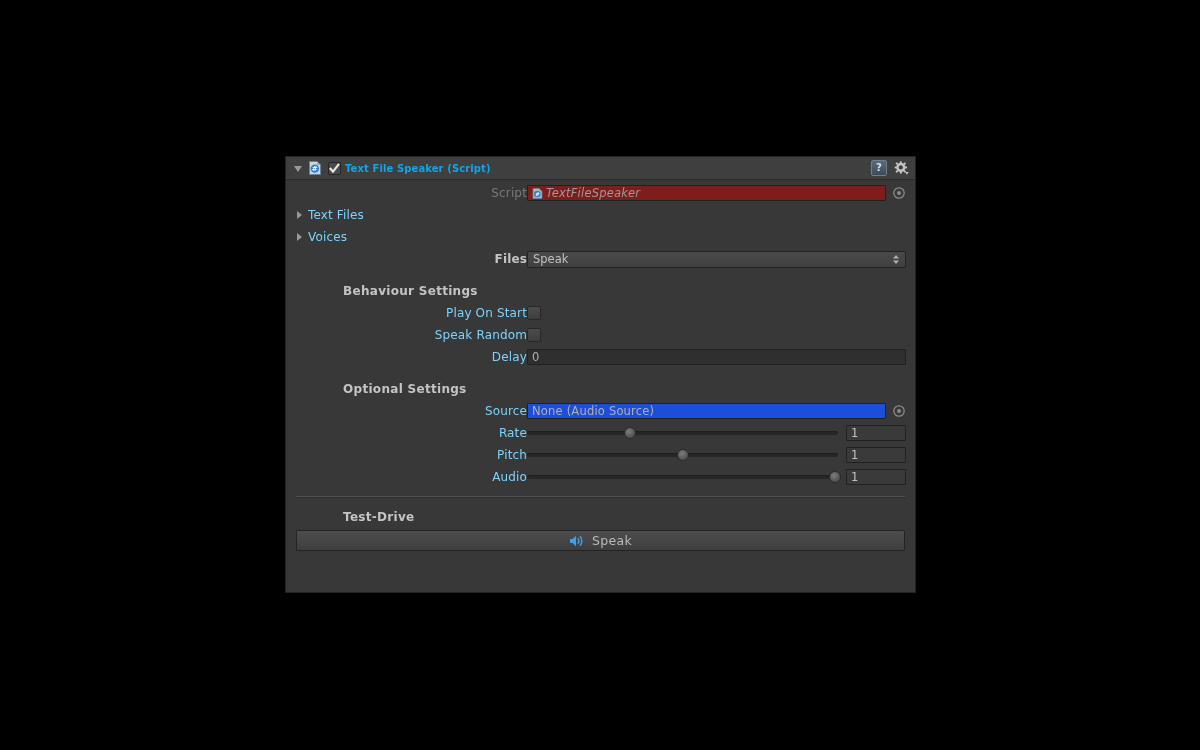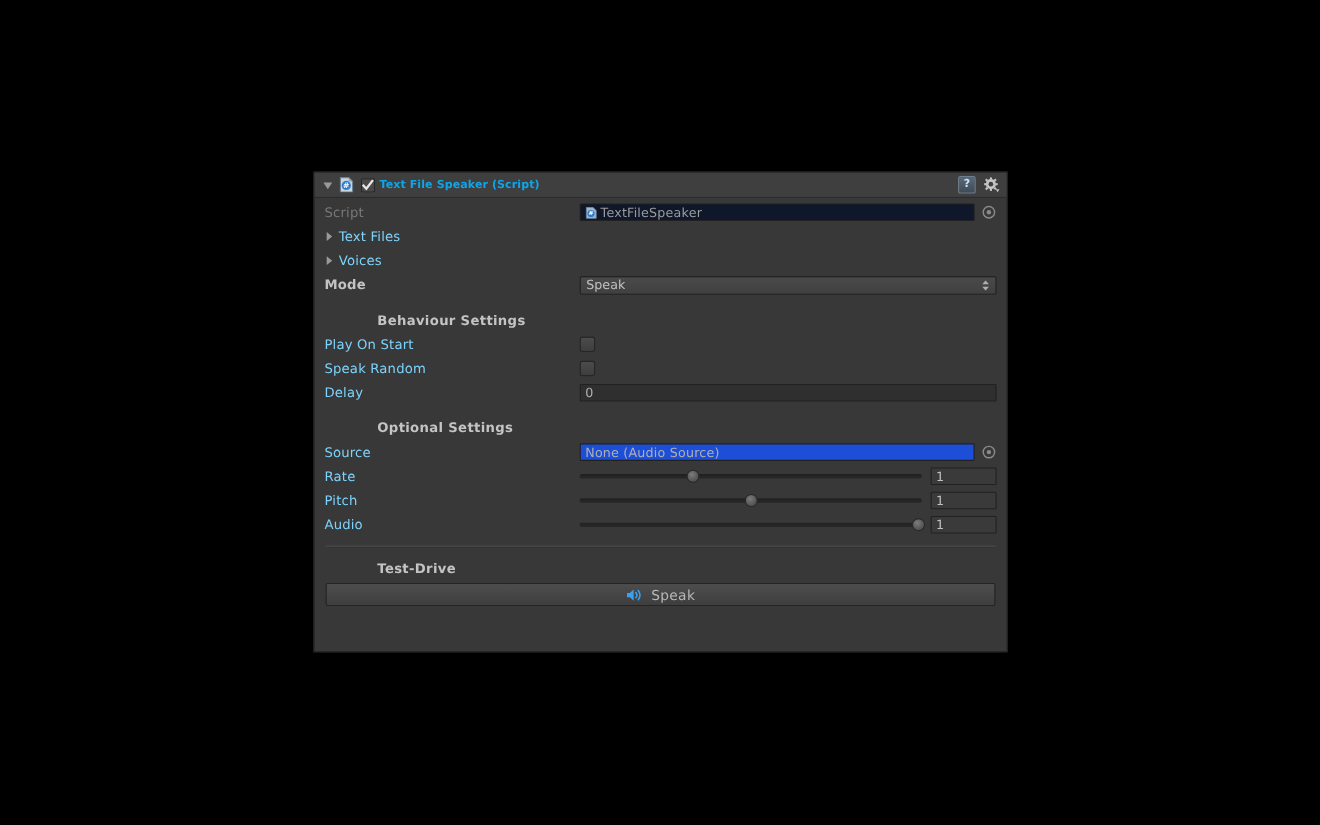--- a/index.html
+++ b/index.html
@@ -91,20 +91,21 @@
   }
   .gear-icon { width: 15px; height: 15px; }
 
   
   .body { padding: 2px 9px 0 9px; }
   .row {
     display: flex;
     align-items: center;
     height: 22px;
     position: relative;
+    text-align: right;
   }
   .lbl {
     width: 232px;
     flex: 0 0 232px;
     color: #7dd3fc;
     font-size: 12px;
     white-space: nowrap;
     letter-spacing: 0.15px;
   }
   .lbl.dim { color: #787878; }
@@ -133,21 +134,21 @@
     border: 1px solid #212121;
     border-radius: 1px;
     box-sizing: border-box;
     display: flex;
     align-items: center;
     padding: 0 4px;
     color: #b0b0b0;
     font-size: 11.5px;
     letter-spacing: 0.2px;
   }
-  .field.readonly { background: #0f172a; color: #9a9a9a; }
+  .field.readonly { background: #7f1d1d; color: #9a9a9a; font-style: italic; }
   .field.objref { background: #1d4ed8; }
   .field .mini-icon {
     width: 11px; height: 11px;
     margin-right: 3px;
     flex: 0 0 auto;
   }
   .objpicker {
     width: 14px; height: 14px;
     margin-left: 6px;
     flex: 0 0 auto;
@@ -323,21 +324,21 @@
     </div>
 
     <div class="row">
       <div class="lbl fold">
         <span class="foldout-tri"></span>
         <span>Voices</span>
       </div>
     </div>
 
     <div class="row">
-      <div class="lbl" style="font-weight:bold;color:#c4c4c4;">Mode</div>
+      <div class="lbl" style="font-weight:bold;color:#c4c4c4;">Files</div>
       <div class="dropdown">
         <span>Speak</span>
         <span class="arrows">
           <svg viewBox="0 0 8 11" width="8" height="11">
             <path d="M4 1 L7 4.4 L1 4.4 Z" fill="#b0b0b0"></path>
             <path d="M4 10 L7 6.6 L1 6.6 Z" fill="#b0b0b0"></path>
           </svg>
         </span>
       </div>
     </div>

